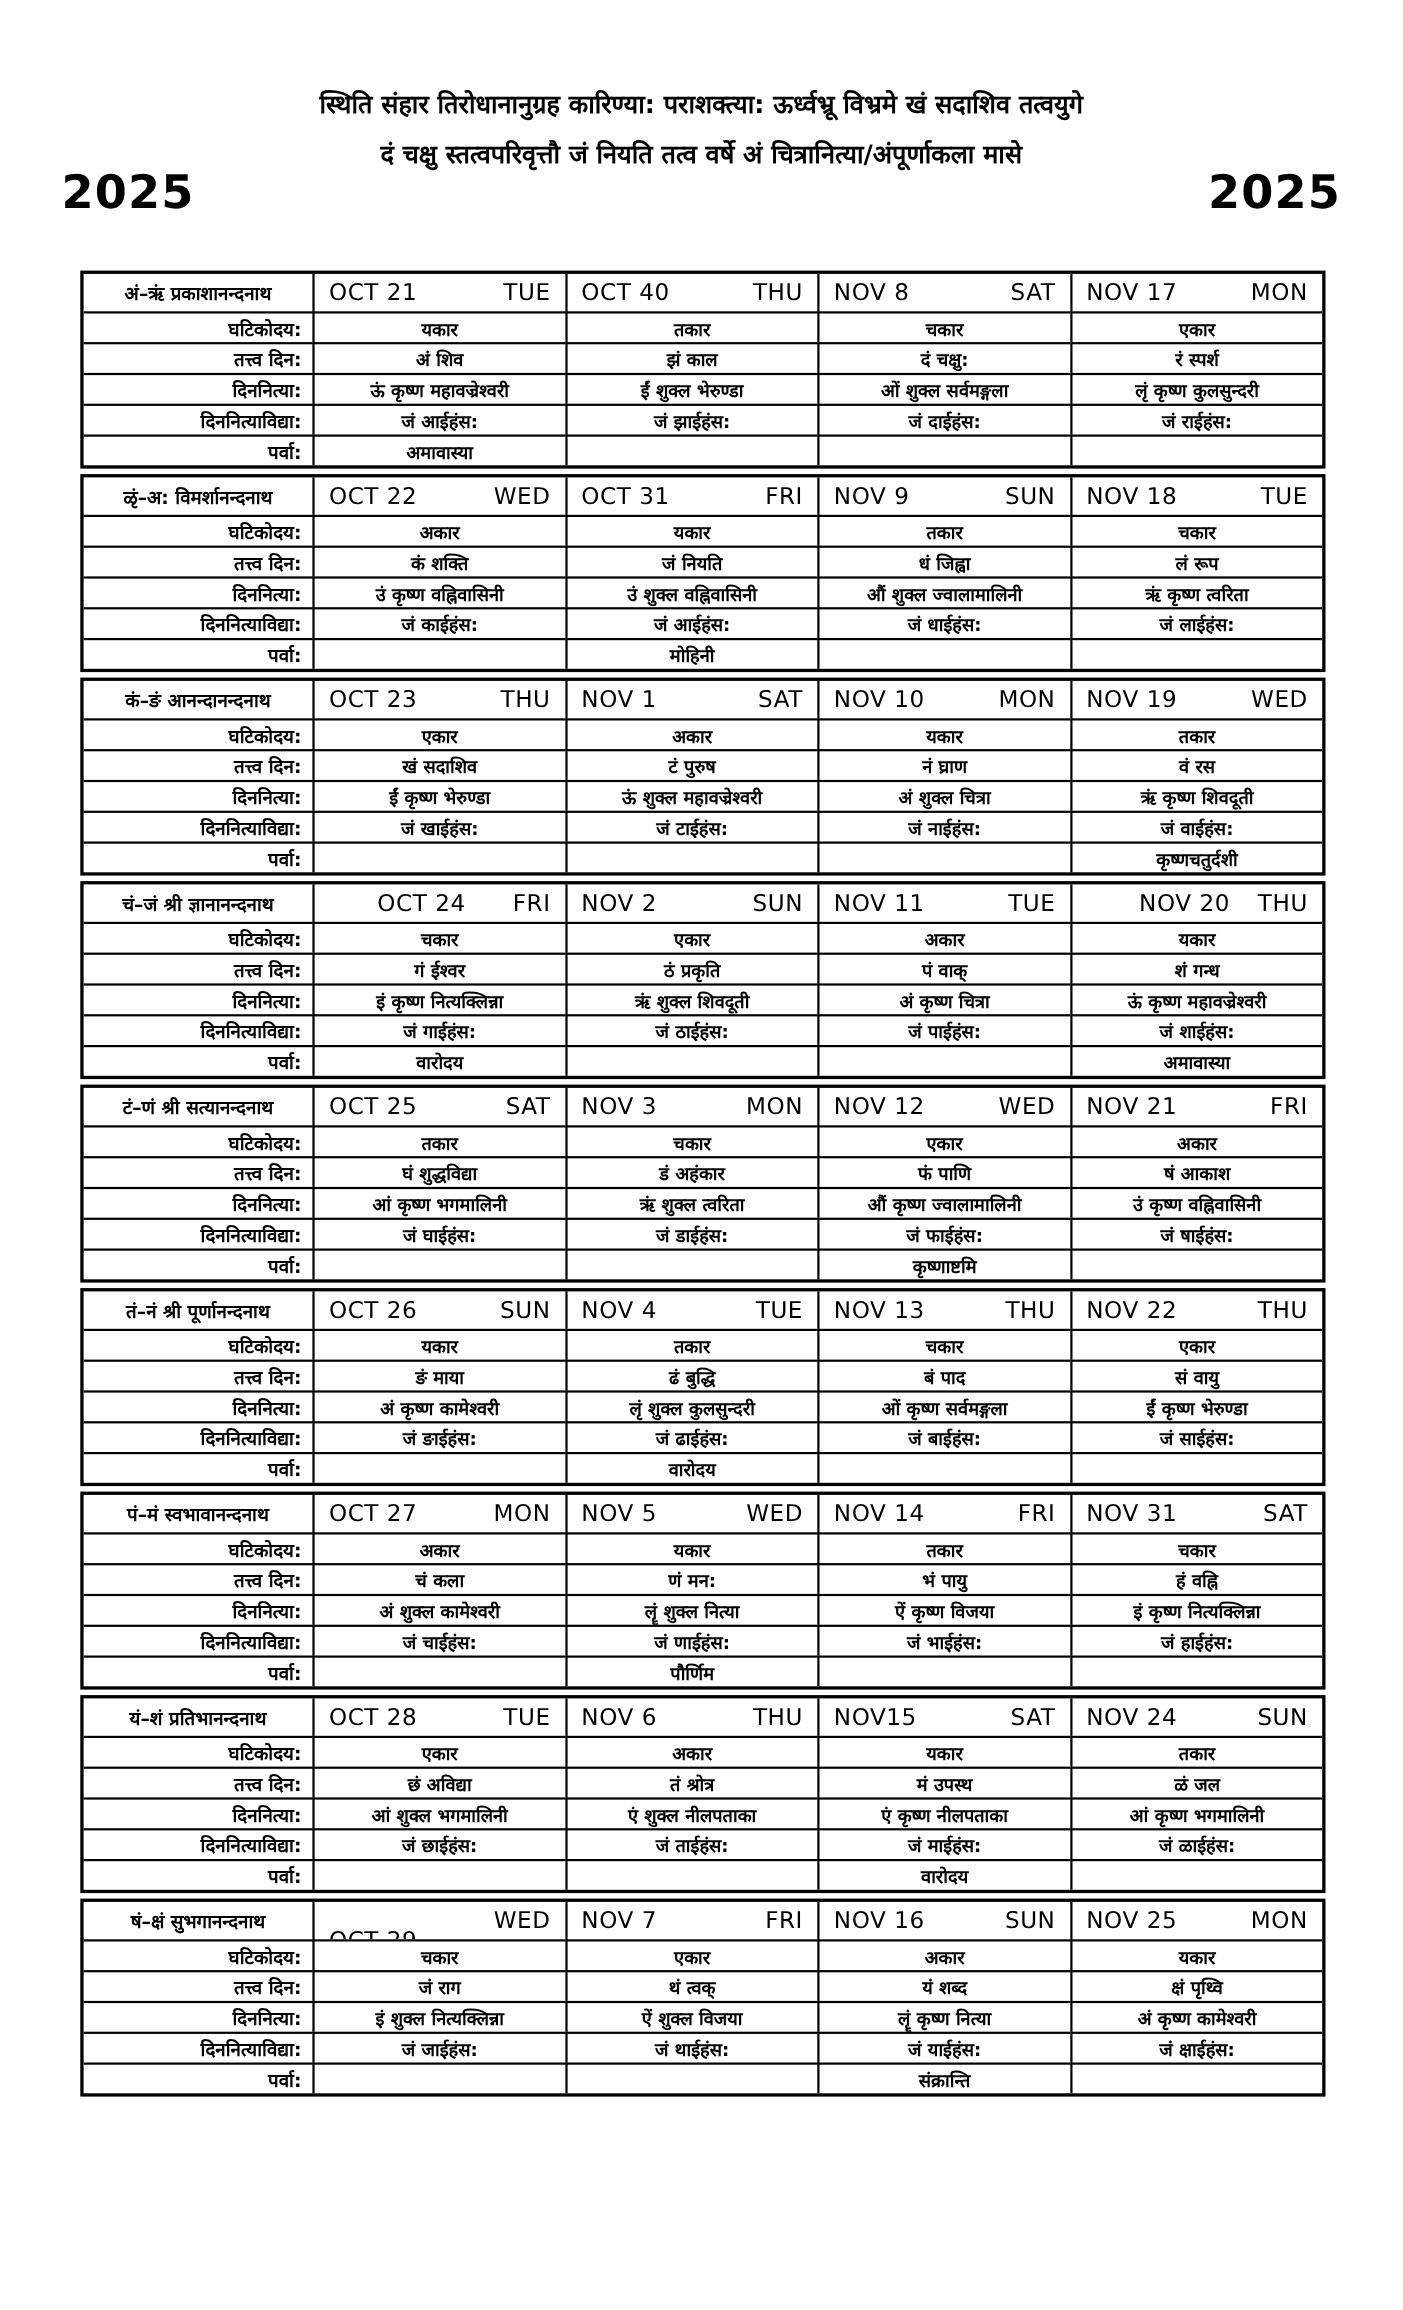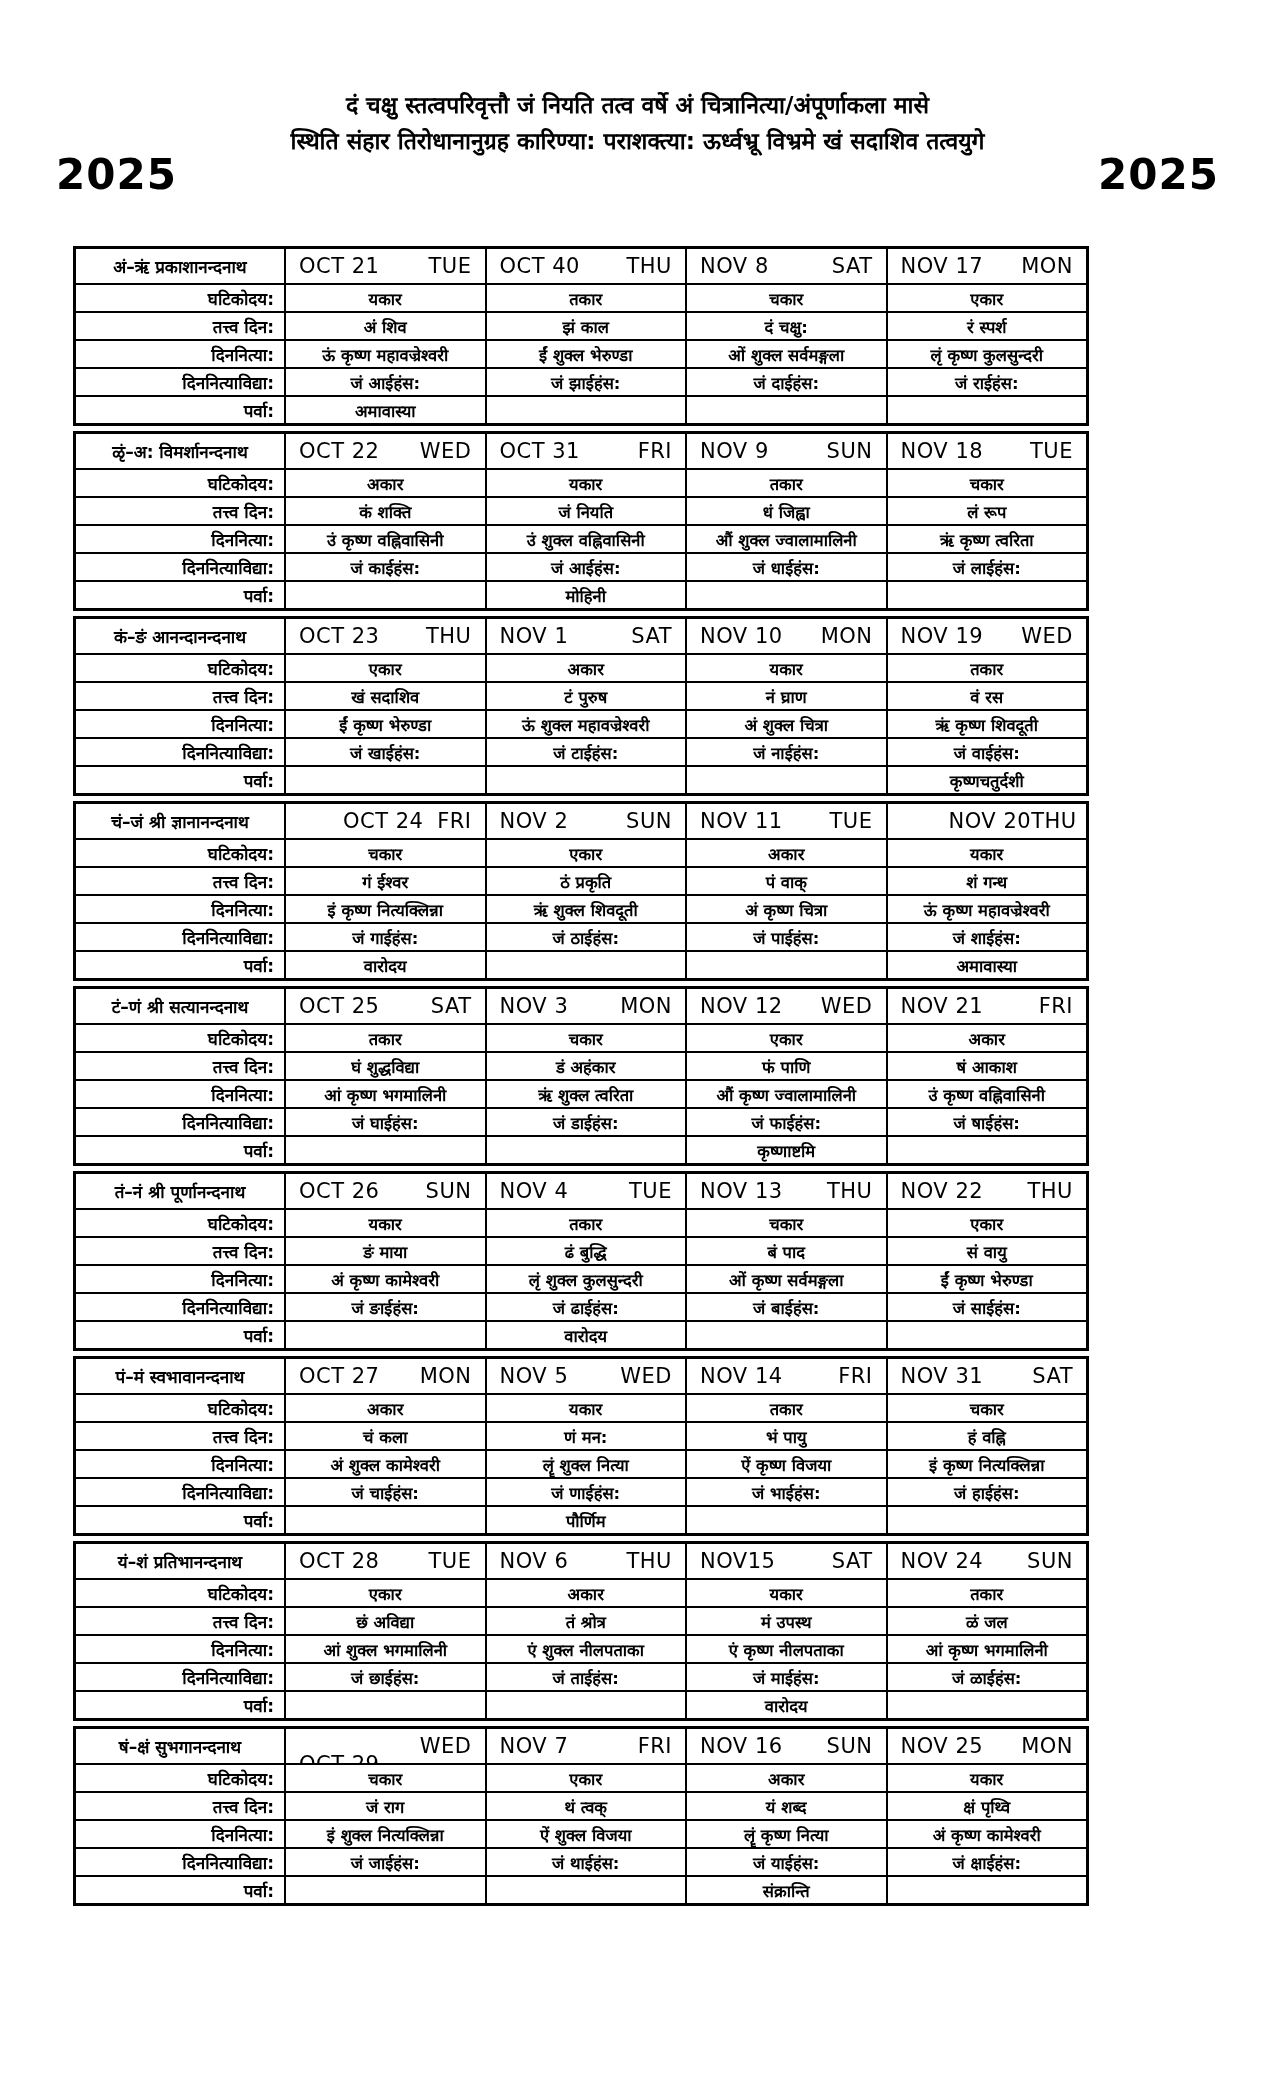--- a/index.html
+++ b/index.html
@@ -7,43 +7,43 @@
   .page{position:relative;width:1275px;height:2100px;background:#fff;overflow:hidden;}
 
   .top-header{position:absolute;top:78px;left:0;width:1275px;text-align:center;font-weight:bold;}
   .hline{font-size:23px;line-height:36px;white-space:nowrap;}
   .hline3{margin-top:9px;}
 
   .year{position:absolute;top:150px;font-size:42px;font-weight:bold;letter-spacing:1px;}
   .year.left{left:56px;}
   .year.right{right:56px;}
 
-  .blocks{position:absolute;top:246px;left:73px;width:1016px;text-align:center;}
+  .blocks{position:absolute;top:246px;left:73px;width:1132px;text-align:center;}
   .block{display:grid;grid-template-columns:208px 1fr 1fr 1fr 1fr;grid-template-rows:34px repeat(5,28px);
          border:3px solid #000;margin-bottom:5px;background:#fff;}
   .cell{box-sizing:border-box;display:flex;align-items:center;justify-content:center;
         border-left:2px solid #000;border-top:2px solid #000;overflow:hidden;white-space:nowrap;}
   .block .cell:nth-child(-n+5){border-top:none;}
   .block .cell:nth-child(5n+1){border-left:none;}
   .title{font-size:17px;font-weight:bold;}
   .datehead{justify-content:space-between;padding:0 13px;font-size:21px;font-weight:normal;letter-spacing:0.5px;}
   .rowlabel{justify-content:flex-end;padding-right:10px;font-size:17px;font-weight:bold;}
   .val{font-size:16.5px;font-weight:bold;}
 
   .footer{position:absolute;left:57px;top:1921px;width:1170px;font-size:21.5px;font-weight:bold;
           text-align:left;white-space:nowrap;}
 </style>
 </head>
 <body>
 
 <div class="page">
 
   <div class="top-header">
+    <div class="hline">स्थिति संहार तिरोधानानुग्रह कारिण्या: पराशक्त्या: ऊर्ध्वभ्रू विभ्रमे खं सदाशिव तत्वयुगे</div>
     <div class="hline hline3">दं चक्षु स्तत्वपरिवृत्तौ  जं नियति तत्व वर्षे अं चित्रानित्या/अंपूर्णाकला मासे</div>
-    <div class="hline">स्थिति संहार तिरोधानानुग्रह कारिण्या: पराशक्त्या: ऊर्ध्वभ्रू विभ्रमे खं सदाशिव तत्वयुगे</div>
   </div>
 
   <div class="year left">2025</div>
   <div class="year right">2025</div>
 
   <div class="blocks" id="blocks">
       <div class="block">
         <div class="cell title">अं–ऋं प्रकाशानन्दनाथ</div>
         <div class="cell datehead">
           <div class="date" style="display: inline;">OCT 21</div>

